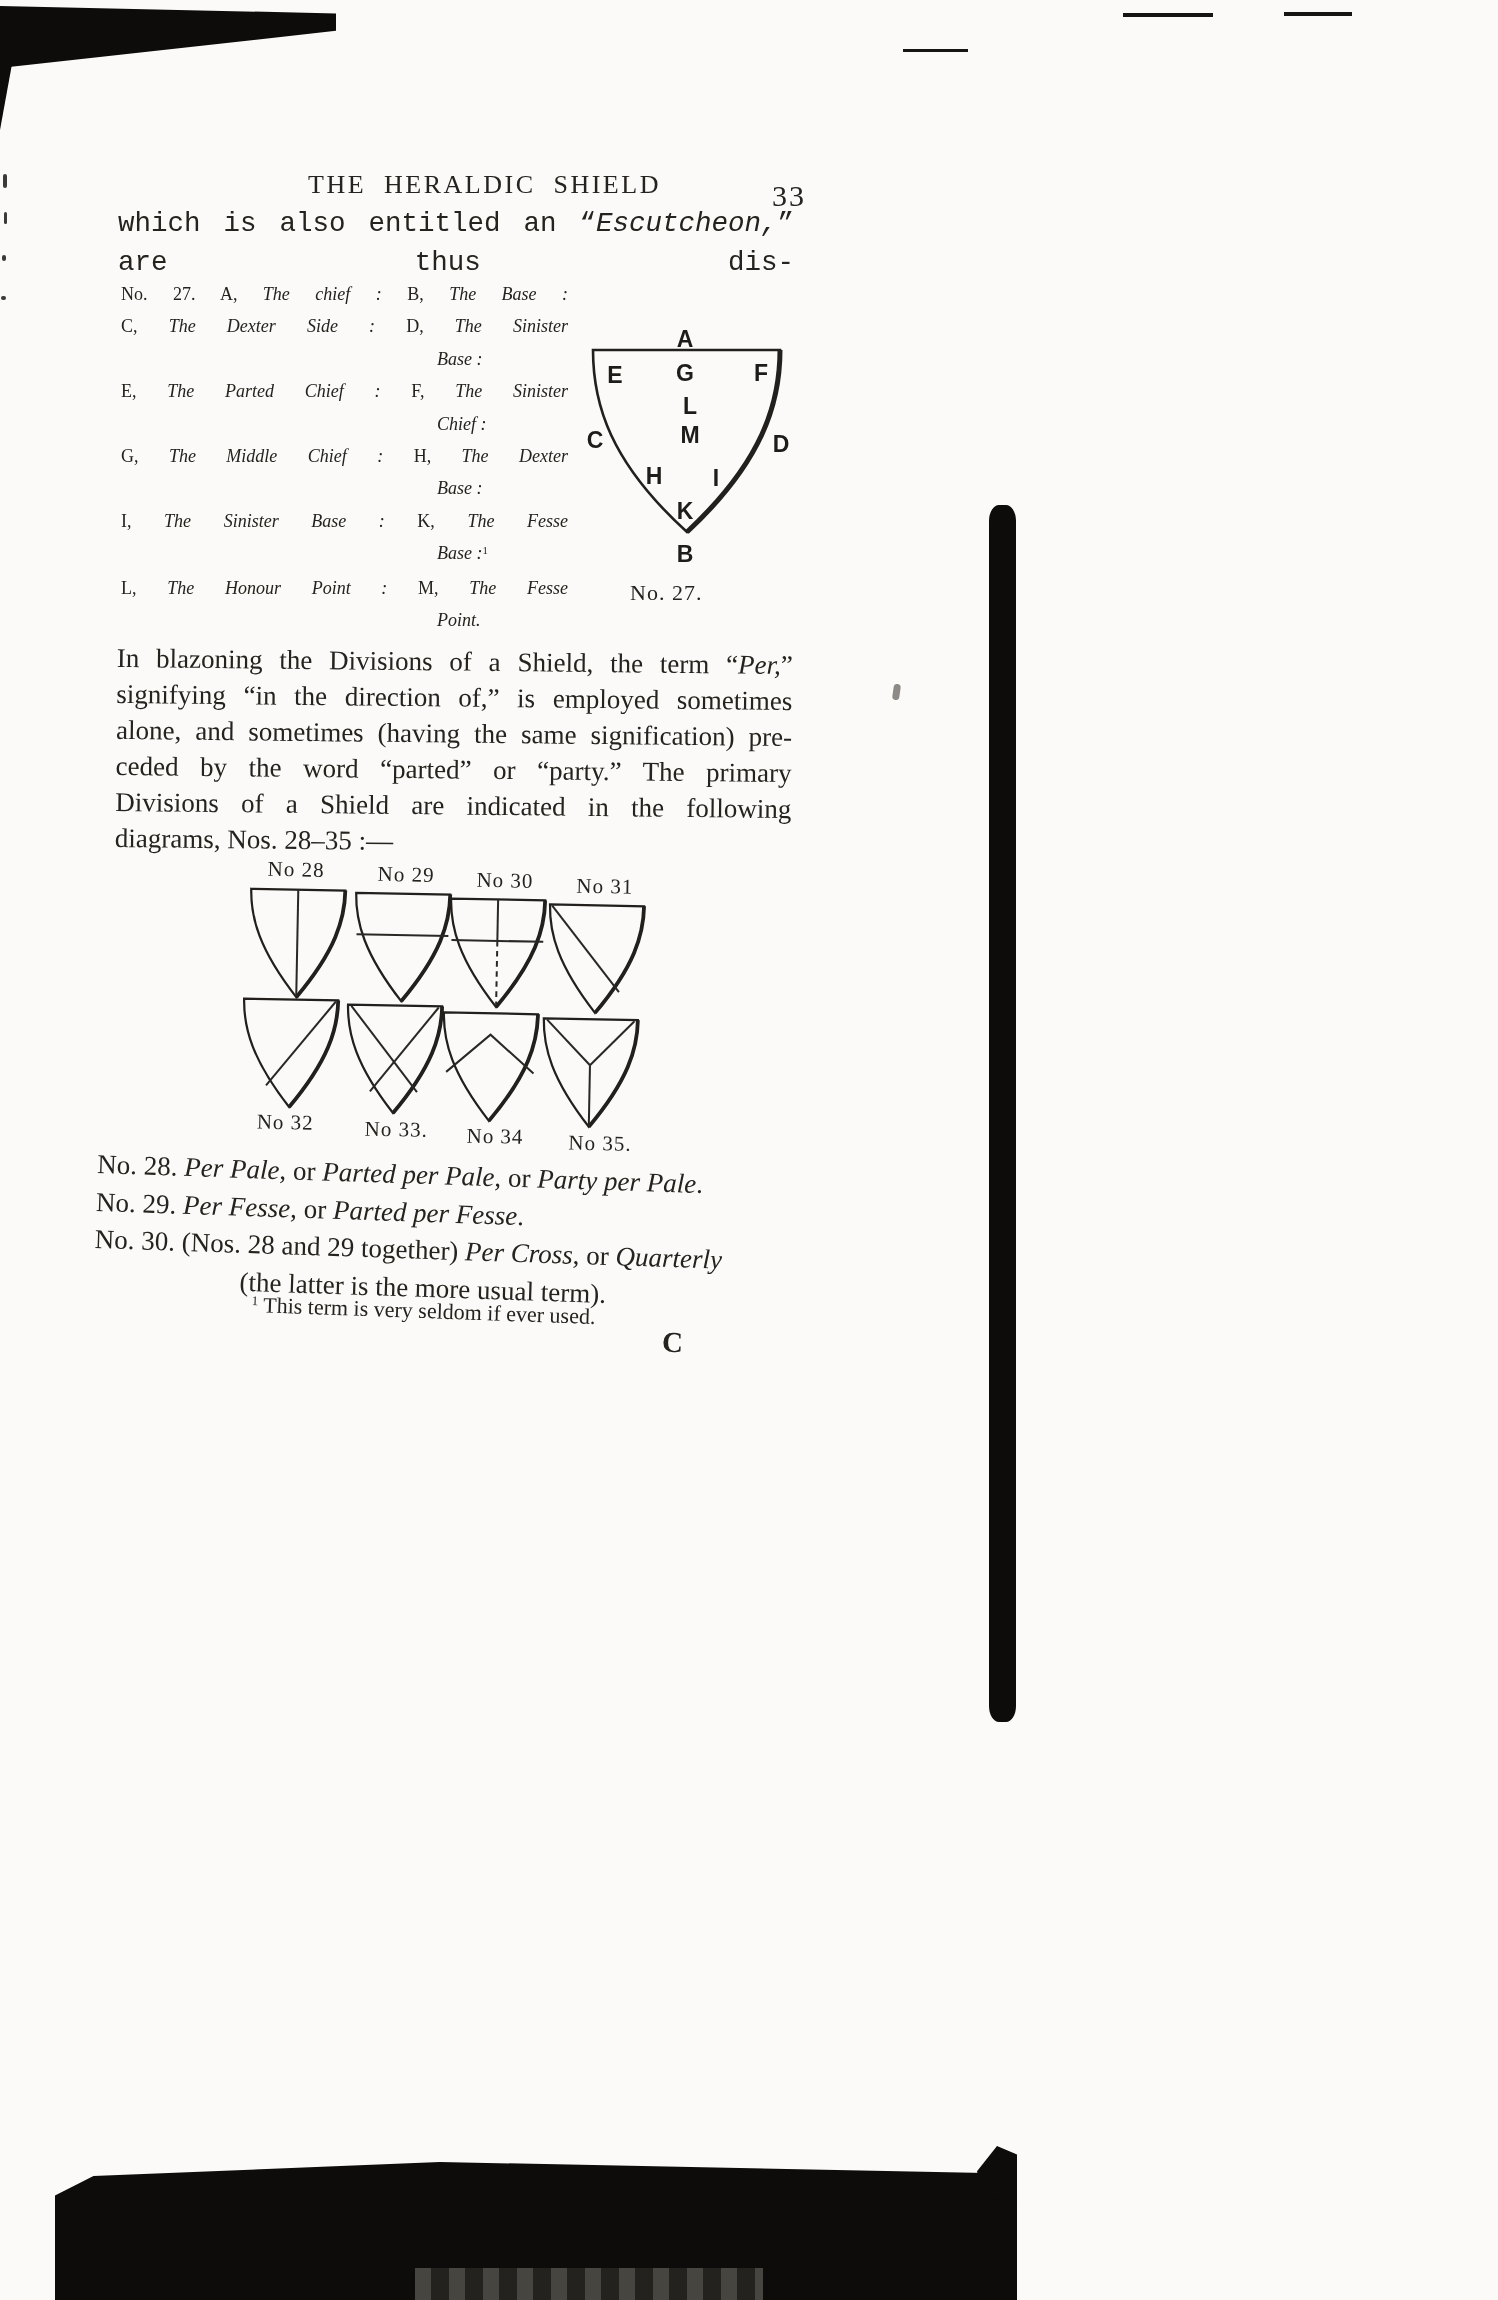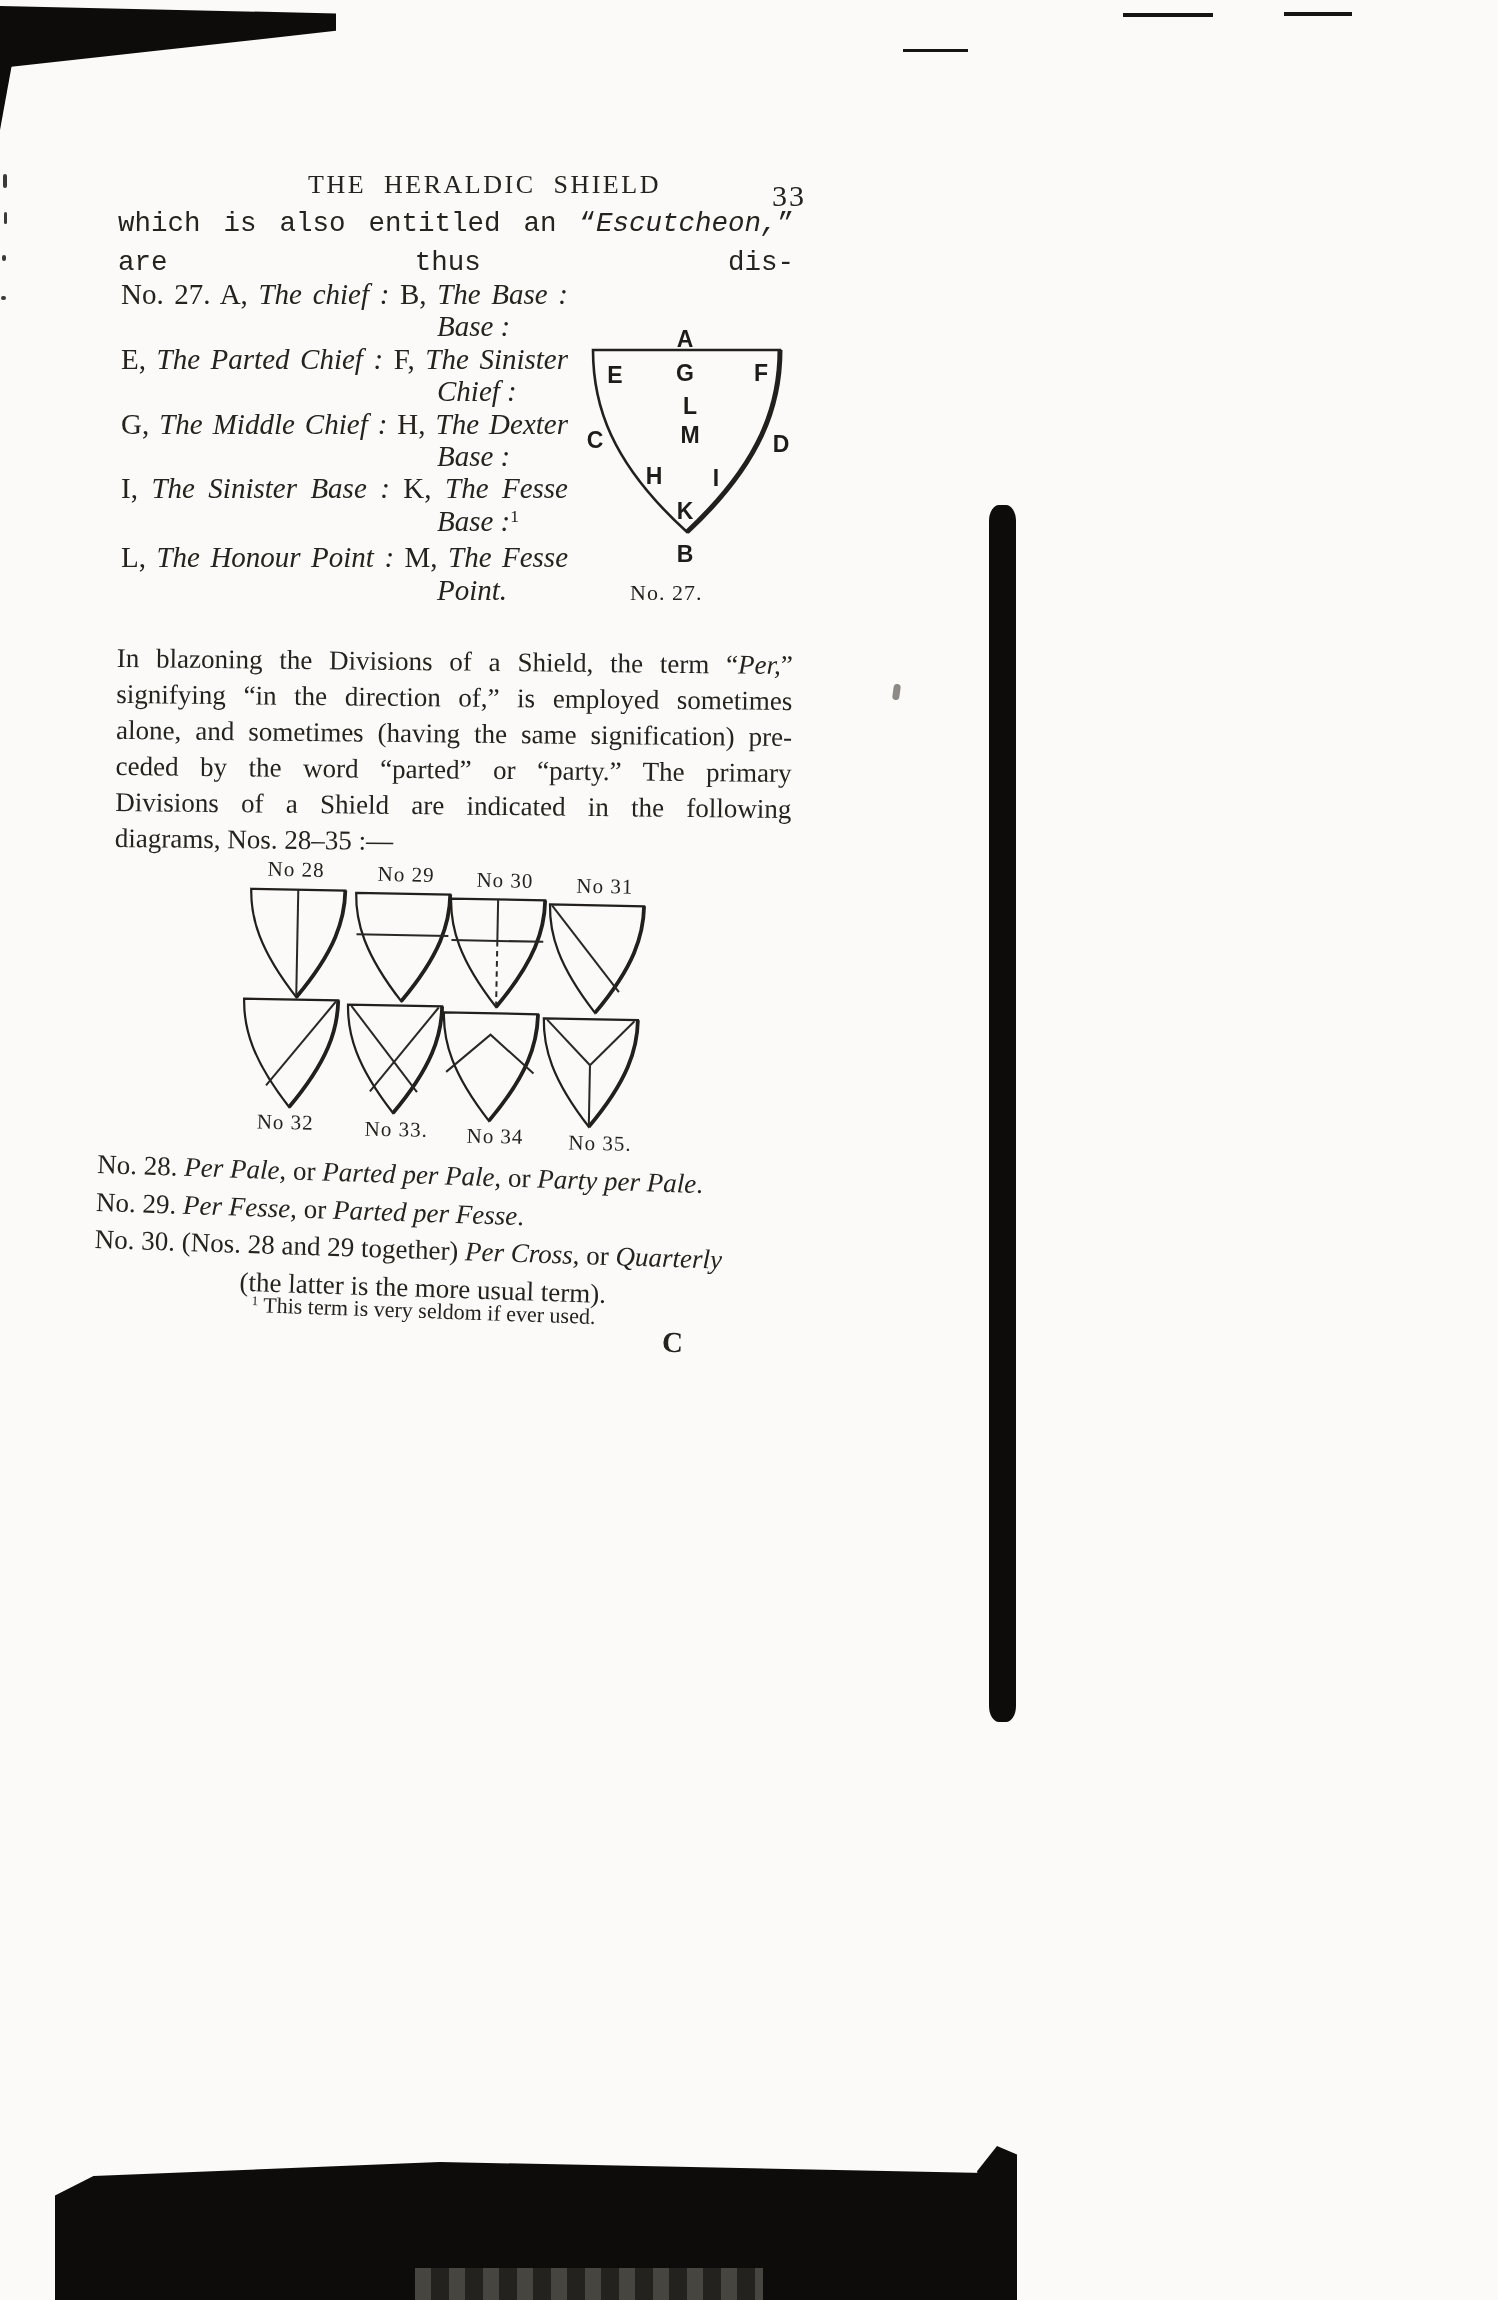--- a/index.html
+++ b/index.html
@@ -15,21 +15,21 @@
   .quotemark{position:absolute;left:893px;top:684px;width:7px;height:16px;border-radius:4px;background:#8d8a85;transform:rotate(8deg);}
   .bottombar{left:55px;top:2162px;width:962px;height:140px;clip-path:polygon(0 24%,4% 10%,40% 0,98% 8%,100% 26%,100% 100%,0 100%);}
   .bottominner{left:415px;top:2268px;width:348px;height:32px;background:repeating-linear-gradient(90deg,#474540 0 16px,#24221f 16px 34px);}
   .bottomblob{left:977px;top:2146px;width:40px;height:56px;clip-path:polygon(0 45%,50% 0,100% 15%,100% 100%,15% 92%);}
   
   .title{position:absolute;left:308px;top:170px;font-size:26px;letter-spacing:2.5px;word-spacing:9px;}
   .pagenum{position:absolute;left:772px;top:179px;font-size:30px;letter-spacing:2px;}
   .tline{white-space:nowrap;}
   .tline.just{white-space:normal;text-align:justify;text-align-last:justify;}
   .intro{position:absolute;left:118px;top:204px;width:676px;font-size:27.5px;line-height:39px;font-family:Liberation Mono, monospace;}
-  .plist{position:absolute;left:121px;top:278px;width:447px;font-size:29px;line-height:32.4px;}
+  .plist{position:absolute;left:121px;top:278px;width:447px;font-size:18px;line-height:32.4px;}
   .plist .cont{padding-left:316px;}
   .para2{position:absolute;left:117px;top:640px;width:676px;font-size:27px;line-height:36px;transform:rotate(0.6deg);transform-origin:0 0;}
   .btext{position:absolute;left:98px;top:1146px;width:724px;font-size:27px;line-height:37.5px;transform:rotate(1.9deg);transform-origin:0 0;}
   .cont30{padding-left:146px;}
   .footnote{position:absolute;left:252px;top:1292px;font-size:22px;transform:rotate(2deg);transform-origin:0 0;}
   .sig{position:absolute;left:662px;top:1326px;font-size:29px;font-weight:bold;transform:rotate(1.5deg);}
   .it{font-style:italic;}
   .sup{font-size:60%;position:relative;top:-0.5em;}
   
   .fig27{position:absolute;left:568px;top:326px;margin:0;}
@@ -69,20 +69,21 @@
 
   <div class="title">THE HERALDIC SHIELD</div>
   <div class="pagenum">33</div>
 
   <div class="intro">
     <div class="tline just"><span>which is also entitled an “</span><span class="it">Escutcheon,</span><span>” are thus dis-</span></div>
   </div>
 
   <div class="plist">
     <div class="tline just"><span>No. 27. A, </span><span class="it">The chief :</span><span> B, </span><span class="it">The Base :</span></div>
+    <div class="tline just"><span>C, </span><span class="it">The Dexter Side :</span><span> D, </span><span class="it">The Sinister</span></div>
     <div class="tline cont"><span class="it">Base :</span></div>
     <div class="tline just"><span>E, </span><span class="it">The Parted Chief :</span><span> F, </span><span class="it">The Sinister</span></div>
     <div class="tline cont"><span class="it">Chief :</span></div>
     <div class="tline just"><span>G, </span><span class="it">The Middle Chief :</span><span> H, </span><span class="it">The Dexter</span></div>
     <div class="tline cont"><span class="it">Base :</span></div>
     <div class="tline just"><span>I, </span><span class="it">The Sinister Base :</span><span> K, </span><span class="it">The Fesse</span></div>
     <div class="tline cont"><span class="it">Base :</span><span class="sup">1</span></div>
     <div class="tline just"><span>L, </span><span class="it">The Honour Point :</span><span> M, </span><span class="it">The Fesse</span></div>
     <div class="tline cont"><span class="it">Point.</span></div>
   </div>

